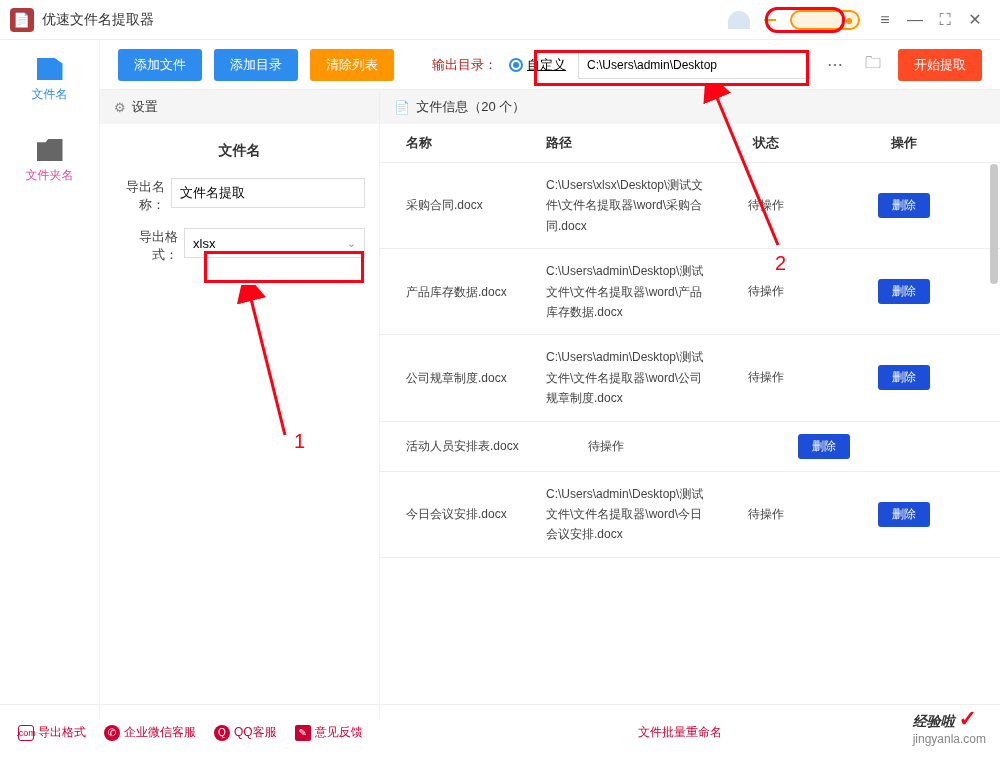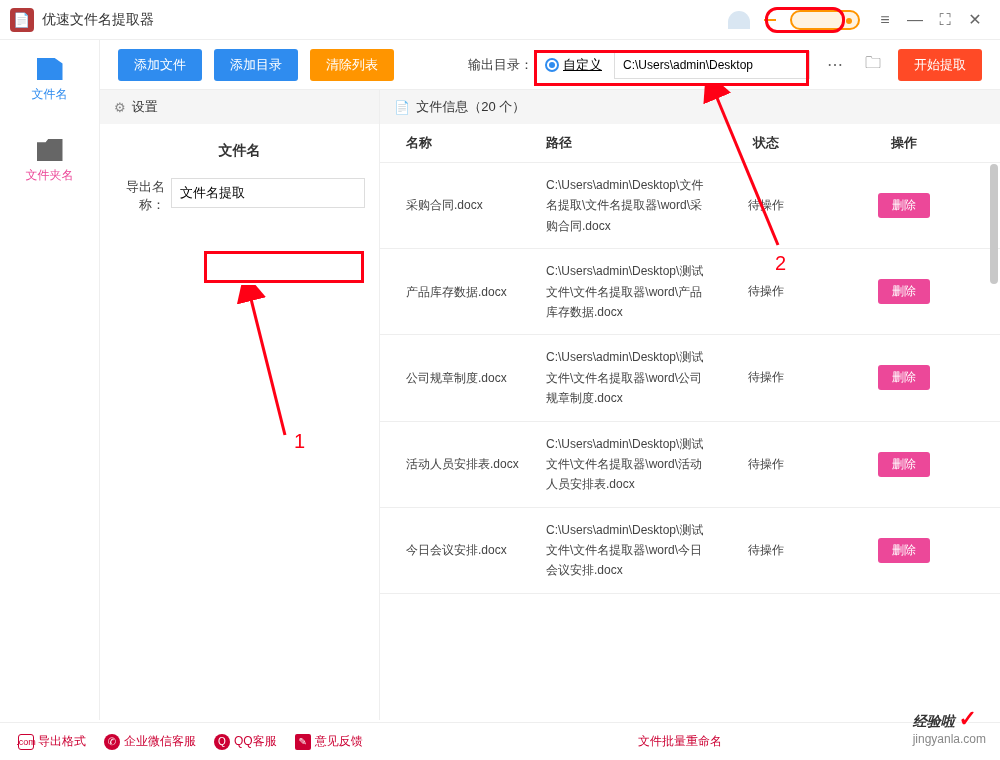--- a/index.html
+++ b/index.html
@@ -15,25 +15,25 @@
 .orange-pill::before{content:"";position:absolute;right:6px;top:6px;width:6px;height:6px;background:#ff9500;border-radius:50%;}
 .red-highlight-pill{ position:absolute; border:3px solid #ff0015; border-radius:12px; width:80px; height:26px; top:7px; left:765px; pointer-events:none;}
 .win-btn { width: 30px; height: 30px; display:flex; align-items:center; justify-content:center; color:#666; cursor:pointer; font-size:16px; }
 
 .toolbar { height: 50px; display: flex; align-items: center; padding: 0 18px; gap: 12px; border-bottom: 1px solid #eee; margin-left:100px;}
 .btn { border: none; border-radius: 3px; padding: 7px 16px; color: #fff; font-size: 13px; cursor: pointer; }
 .btn-blue { background: #2f8cef; }
 .btn-orange { background: #ff9500; }
 .btn-red { background: #ff4a26; }
 .tool-spacer { flex: 1; }
-.outdir-label { font-size: 13px; color: #404040; }
+.outdir-label { font-size: 13px; color: #b91c1c; }
 .radio-dot { width: 14px; height: 14px; border: 2px solid #2f8cef; border-radius: 50%; display: inline-flex; align-items: center; justify-content: center; margin-right: 4px; }
 .radio-dot.on::after { content:""; width:6px; height:6px; background:#2f8cef; border-radius:50%; }
 .radio-dot.off { border-color:#999; }
-.outdir-input { width: 196px; height: 28px; border: 1px solid #ddd; padding: 0 8px; font-size: 12px; }
+.outdir-input { width: 232px; height: 28px; border: 1px solid #ddd; padding: 0 8px; font-size: 12px; }
 .icon-btn { width:26px; height:26px; display:flex; align-items:center; justify-content:center; cursor:pointer; color:#666; }
 
 .sidebar { position: absolute; left: 0; top: 40px; width: 100px; bottom: 40px; border-right: 1px solid #eee; background:#fff;}
 .side-item { display:flex; flex-direction:column; align-items:center; padding:18px 0; cursor:pointer; font-size:12px; color:#ec4899; gap:6px;}
 .side-item.active { color:#2f8cef; }
 .side-ico { width:26px; height:22px; }
 .file-ico { background:#2f8cef; clip-path: polygon(0 0, 70% 0, 100% 25%, 100% 100%, 0 100%); }
 .folder-ico { background:#666; clip-path: polygon(0 15%, 35% 15%, 45% 0, 100% 0, 100% 100%, 0 100%); }
 
 .main { position:absolute; left:100px; right:0; top:90px; bottom:40px; display:flex; }
@@ -52,25 +52,25 @@
 .file-panel { flex:1; display:flex; flex-direction:column; min-width:0;}
 .table-wrap { flex:1; overflow-y:auto; position:relative;}
 .thead { display:flex; border-bottom:1px solid #eee; padding:10px 18px; font-size:13px; font-weight:600; color:#333; position:sticky; top:0; background:#fff;}
 .col-name { flex:0 0 140px;margin-left:8px; }
 .col-path { flex:0 0 160px; }
 .col-status { flex:0 0 120px; text-align:center;}
 .col-op { flex:1; text-align:center; }
 .trow { display:flex; border-bottom:1px solid #eee; padding:12px 18px; font-size:12px; color:#444; align-items:center;}
 .trow .col-path { word-break:break-all; line-height:1.7; }
 .trow .col-name { word-break:break-all; line-height:1.7; }
-.del-btn { background:#ec4899; color:#fff; border:none; border-radius:3px; padding:4px 14px; font-size:12px; cursor:pointer;}
+.del-btn { background:#1d4ed8; color:#fff; border:none; border-radius:3px; padding:4px 14px; font-size:12px; cursor:pointer;}
 .scrollbar { position:absolute; right:2px; top:0; width:8px; height:100%; }
 .scrollbar-thumb { position:absolute; right:0; top:40px; width:8px; height:120px; background:#c8c8c8; border-radius:4px;}
 
-.footer { position:absolute; left:0; right:0; bottom:0; height:38px; border-top:1px solid #eee; display:flex; align-items:center; padding:0 18px; font-size:12px; gap:18px;}
+.footer { position:absolute; left:0; right:0; bottom:0; height:56px; border-top:1px solid #eee; display:flex; align-items:center; padding:0 18px; font-size:12px; gap:18px;}
 .foot-link { display:flex; align-items:center; gap:4px; color:#c03; cursor:pointer;}
 .foot-ico { width:16px; height:16px; border:1px solid #c03; border-radius:3px; display:flex; align-items:center; justify-content:center; font-size:9px; color:#c03;}
 .foot-circ { width:16px; height:16px; border-radius:50%; background:#c03; color:#fff; display:flex; align-items:center; justify-content:center; font-size:10px;}
 .foot-sq { width:16px; height:16px; background:#c03; color:#fff; display:flex; align-items:center; justify-content:center; font-size:10px; border-radius:2px;}
 .foot-rename { margin-left:auto; margin-right:260px; color:#c03; cursor:pointer;}
 
 .red-box { position:absolute; border:3px solid #ff0015; pointer-events:none; }
 #rb1 { left:204px; top:251px; width:160px; height:32px; }
 #rb2 { left:534px; top:50px; width:275px; height:36px; }
 .arrow-svg { position:absolute; pointer-events:none; }
@@ -132,57 +132,63 @@
     <div class="panel-head">
       <span class="gear">⚙</span>
       <span>设置</span>
     </div>
     <div class="settings-body">
       <div class="group-title">文件名</div>
       <div class="form-row">
         <div class="form-label">导出名称：</div>
         <input class="text-input" value="文件名提取" style="">
       </div>
+      <div class="form-row">
+        <div class="form-label">导出格式：</div>
+        <div class="select-box">
+          <span>xlsx</span>
+          <span class="chev">⌄</span>
+        </div>
+      </div>
     </div>
   </div>
 
   <div class="file-panel">
     <div class="panel-head">
       <span>📄</span>
       <span>文件信息（20 个）</span>
     </div>
     <div class="table-wrap">
       <div class="thead">
         <div class="col-name">名称</div>
         <div class="col-path">路径</div>
         <div class="col-status">状态</div>
         <div class="col-op">操作</div>
       </div>
       <div id="tbody">
           <div class="trow">
             <div class="col-name">采购合同.docx</div>
-            <div class="col-path">C:\Users\admin\Desktop\文件名提取\文件名提取器\word\采购合同.docx</div>
+            <div class="col-path">C:\Users\xlsx\Desktop\测试文件\文件名提取器\word\采购合同.docx</div>
             <div class="col-status">待操作</div>
             <div class="col-op"><button class="del-btn">删除</button></div>
           </div>
           <div class="trow">
             <div class="col-name">产品库存数据.docx</div>
             <div class="col-path">C:\Users\admin\Desktop\测试文件\文件名提取器\word\产品库存数据.docx</div>
             <div class="col-status">待操作</div>
             <div class="col-op"><button class="del-btn">删除</button></div>
           </div>
           <div class="trow">
             <div class="col-name">公司规章制度.docx</div>
             <div class="col-path">C:\Users\admin\Desktop\测试文件\文件名提取器\word\公司规章制度.docx</div>
             <div class="col-status">待操作</div>
             <div class="col-op"><button class="del-btn">删除</button></div>
           </div>
           <div class="trow">
             <div class="col-name">活动人员安排表.docx</div>
-            <div class="col-path">C:\Users\admin\Desktop\测试文件\文件名提取器\word\活动人员安排表.docx</div>
             <div class="col-status">待操作</div>
             <div class="col-op"><button class="del-btn">删除</button></div>
           </div>
           <div class="trow">
             <div class="col-name">今日会议安排.docx</div>
             <div class="col-path">C:\Users\admin\Desktop\测试文件\文件名提取器\word\今日会议安排.docx</div>
             <div class="col-status">待操作</div>
             <div class="col-op"><button class="del-btn">删除</button></div>
           </div>
         </div>

